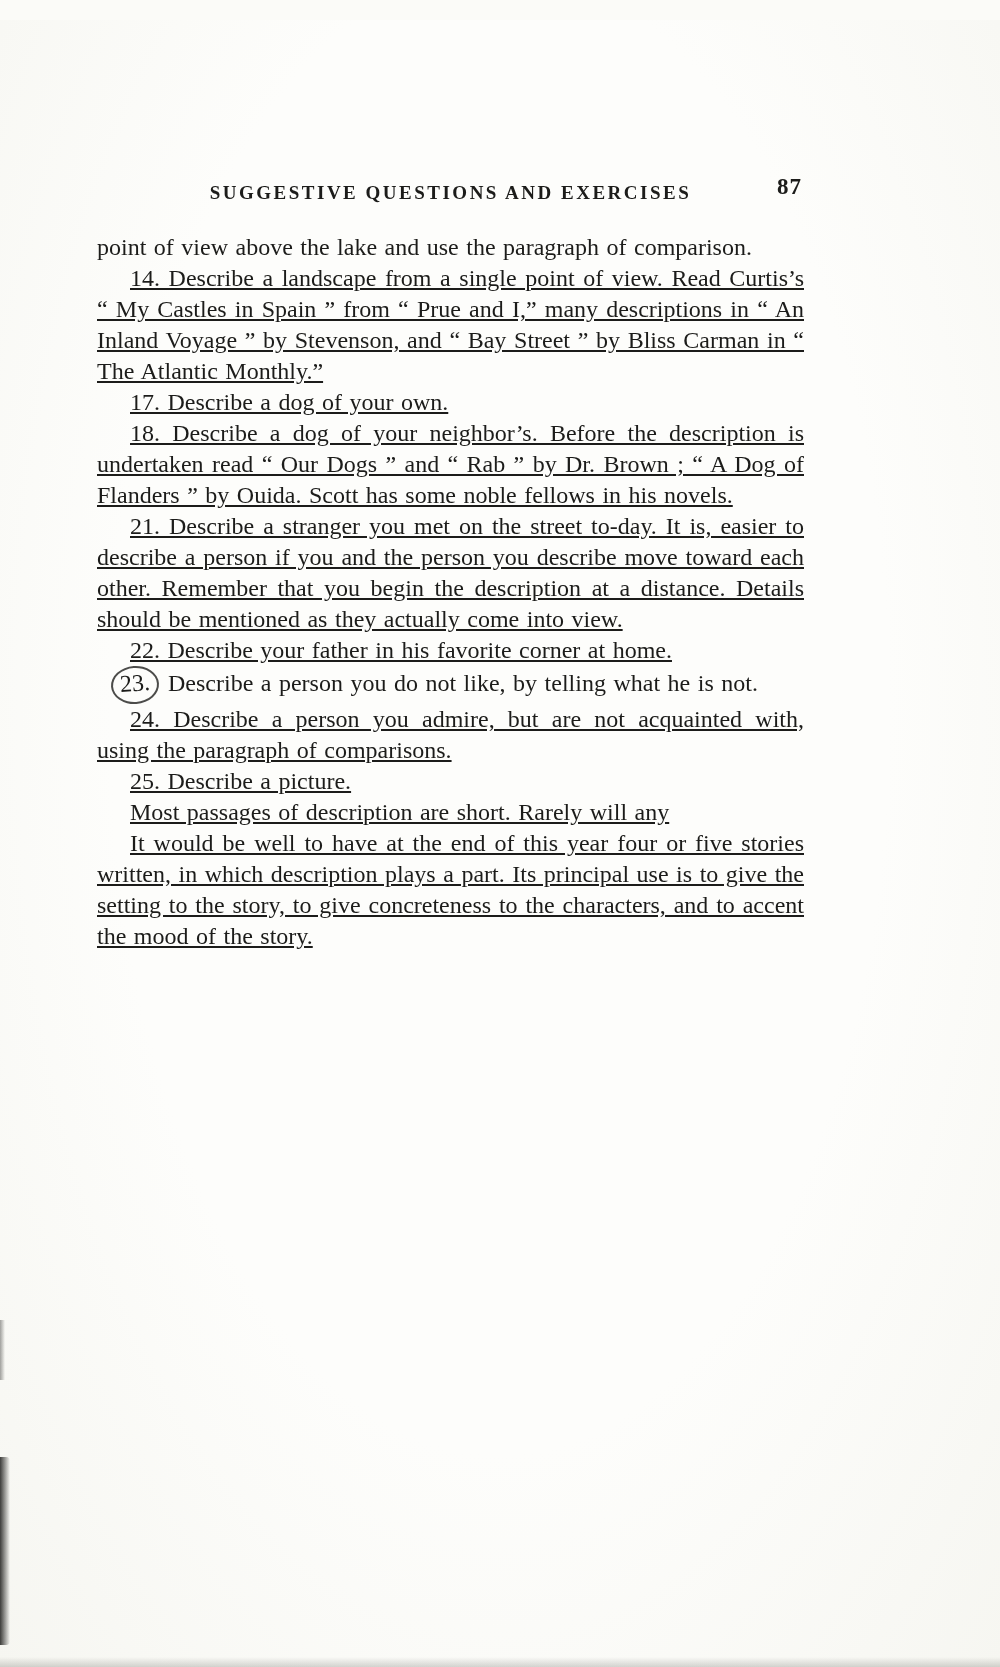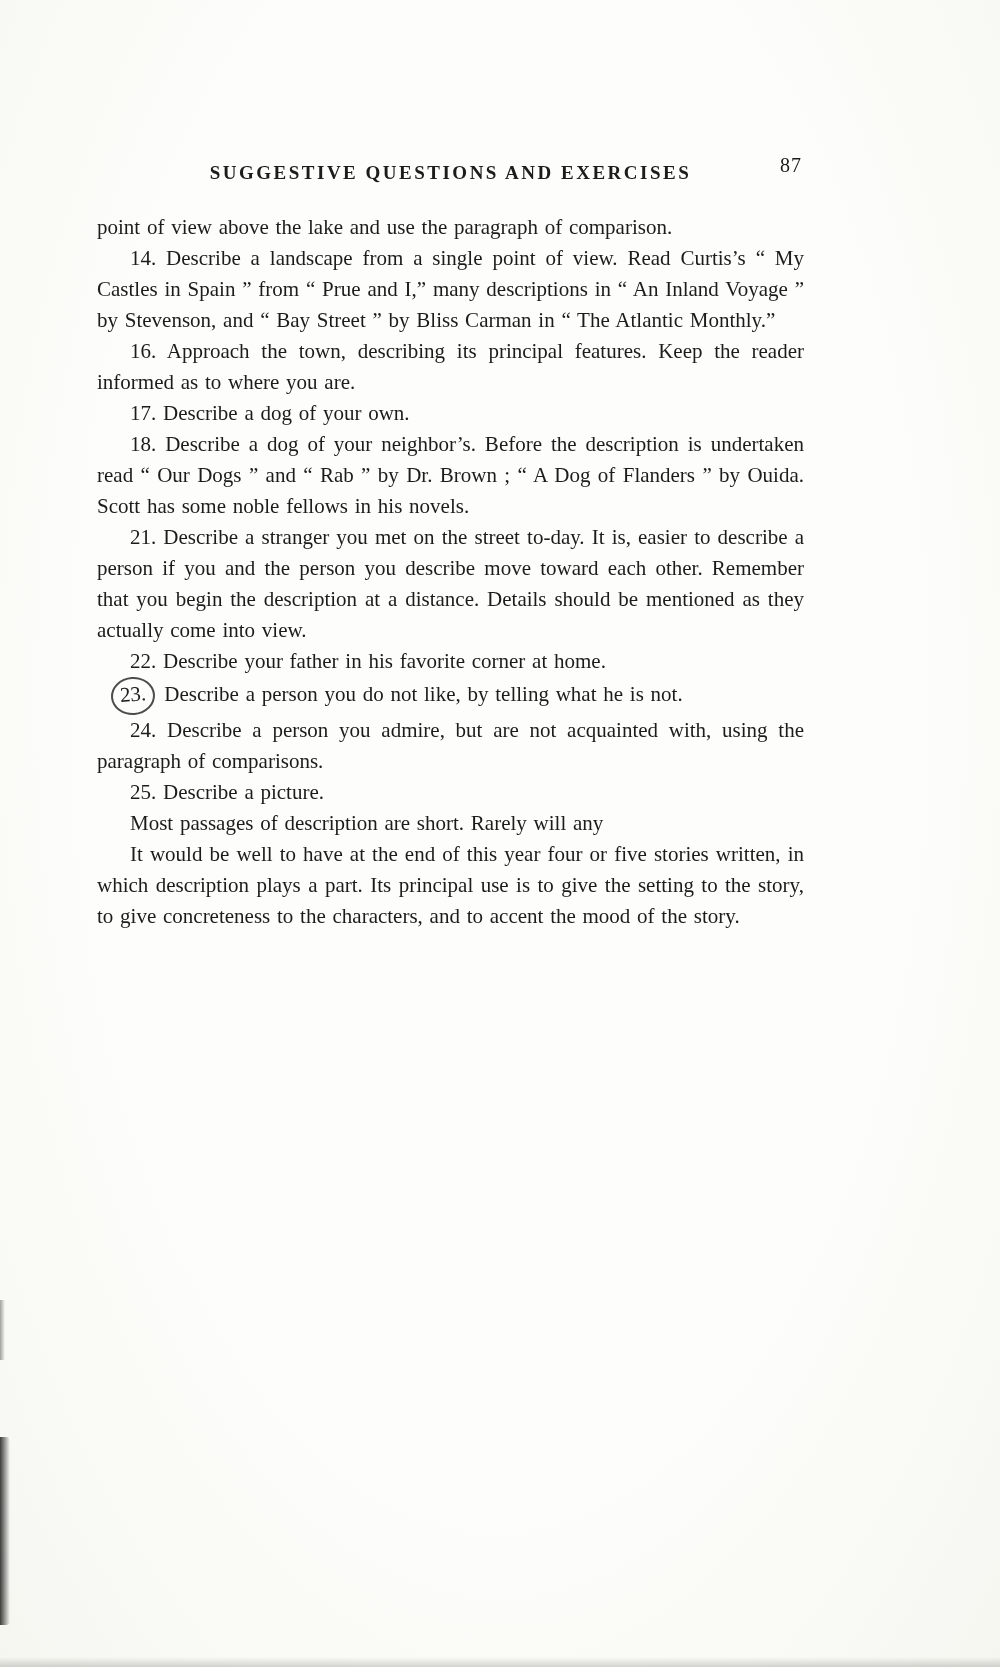--- a/index.html
+++ b/index.html
@@ -10,20 +10,21 @@
     position: relative;
     overflow: hidden;
     background: #fbfbf8;
     font-family: "Liberation Serif", serif;
     color: #1c1c1a;
   }
   .page {
     position: absolute;
     inset: 0;
     background: radial-gradient(ellipse at 50% 42%, #fdfdfb 55%, #f6f6f1 100%);
+    margin-top: 20px;
   }
   .content {
     position: absolute;
     left: 97px;
     top: 162px;
     width: 707px;
   }
   .running-head {
     position: relative;
     height: 34px;
@@ -35,32 +36,32 @@
   .running-title {
     font-size: 19px;
     font-weight: bold;
     letter-spacing: 2.5px;
     white-space: nowrap;
   }
   .page-number {
     position: absolute;
     right: 2px;
     top: -8px;
-    font-size: 20px;
-    font-weight: normal;
+    font-size: 23px;
+    font-weight: bold;
     letter-spacing: 1px;
   }
   .body-text p {
     margin: 0;
-    font-size: 21px;
+    font-size: 24px;
     line-height: 31px;
     text-align: justify;
     word-spacing: 1.5px;
   }
-  p.indent { text-indent: 33px; }
+  p.indent { text-indent: 33px; text-decoration: underline; }
   p.indent-sm { text-indent: 14px; }
   .circled {
     display: inline-block;
     border: 2.5px solid rgba(45,45,42,0.85);
     border-radius: 50%;
     padding: 0px 7px 3px 7px;
     margin-right: 9px;
     transform: rotate(-4deg);
     text-indent: 0;
   }
@@ -97,21 +98,20 @@
   <div class="content">
 
     <div class="running-head">
       <span class="running-title">SUGGESTIVE QUESTIONS AND EXERCISES</span>
       <span class="page-number">87</span>
     </div>
 
     <div class="body-text">
       <p>point of view above the lake and use the paragraph of comparison.</p>
       <p class="indent">14. Describe a landscape from a single point of view. Read Curtis’s “ My Castles in Spain ” from “ Prue and I,” many descriptions in “ An Inland Voyage ” by Stevenson, and “ Bay Street ” by Bliss Carman in “ The Atlantic Monthly.”</p>
-      <p class="indent">16. Approach the town, describing its principal features. Keep the reader informed as to where you are.</p>
       <p class="indent">17. Describe a dog of your own.</p>
       <p class="indent">18. Describe a dog of your neighbor’s. Before the description is undertaken read “ Our Dogs ” and “ Rab ” by Dr. Brown ; “ A Dog of Flanders ” by Ouida. Scott has some noble fellows in his novels.</p>
       <p class="indent">21. Describe a stranger you met on the street to-day. It is, easier to describe a person if you and the person you describe move toward each other. Remember that you begin the description at a distance. Details should be mentioned as they actually come into view.</p>
       <p class="indent">22. Describe your father in his favorite corner at home.</p>
       <p class="indent-sm">
         <span class="circled">23.</span><span>Describe a person you do not like, by telling what he is not.</span>
       </p>
       <p class="indent">24. Describe a person you admire, but are not acquainted with, using the paragraph of comparisons.</p>
       <p class="indent">25. Describe a picture.</p>
       <p class="indent">Most passages of description are short. Rarely will any</p>

